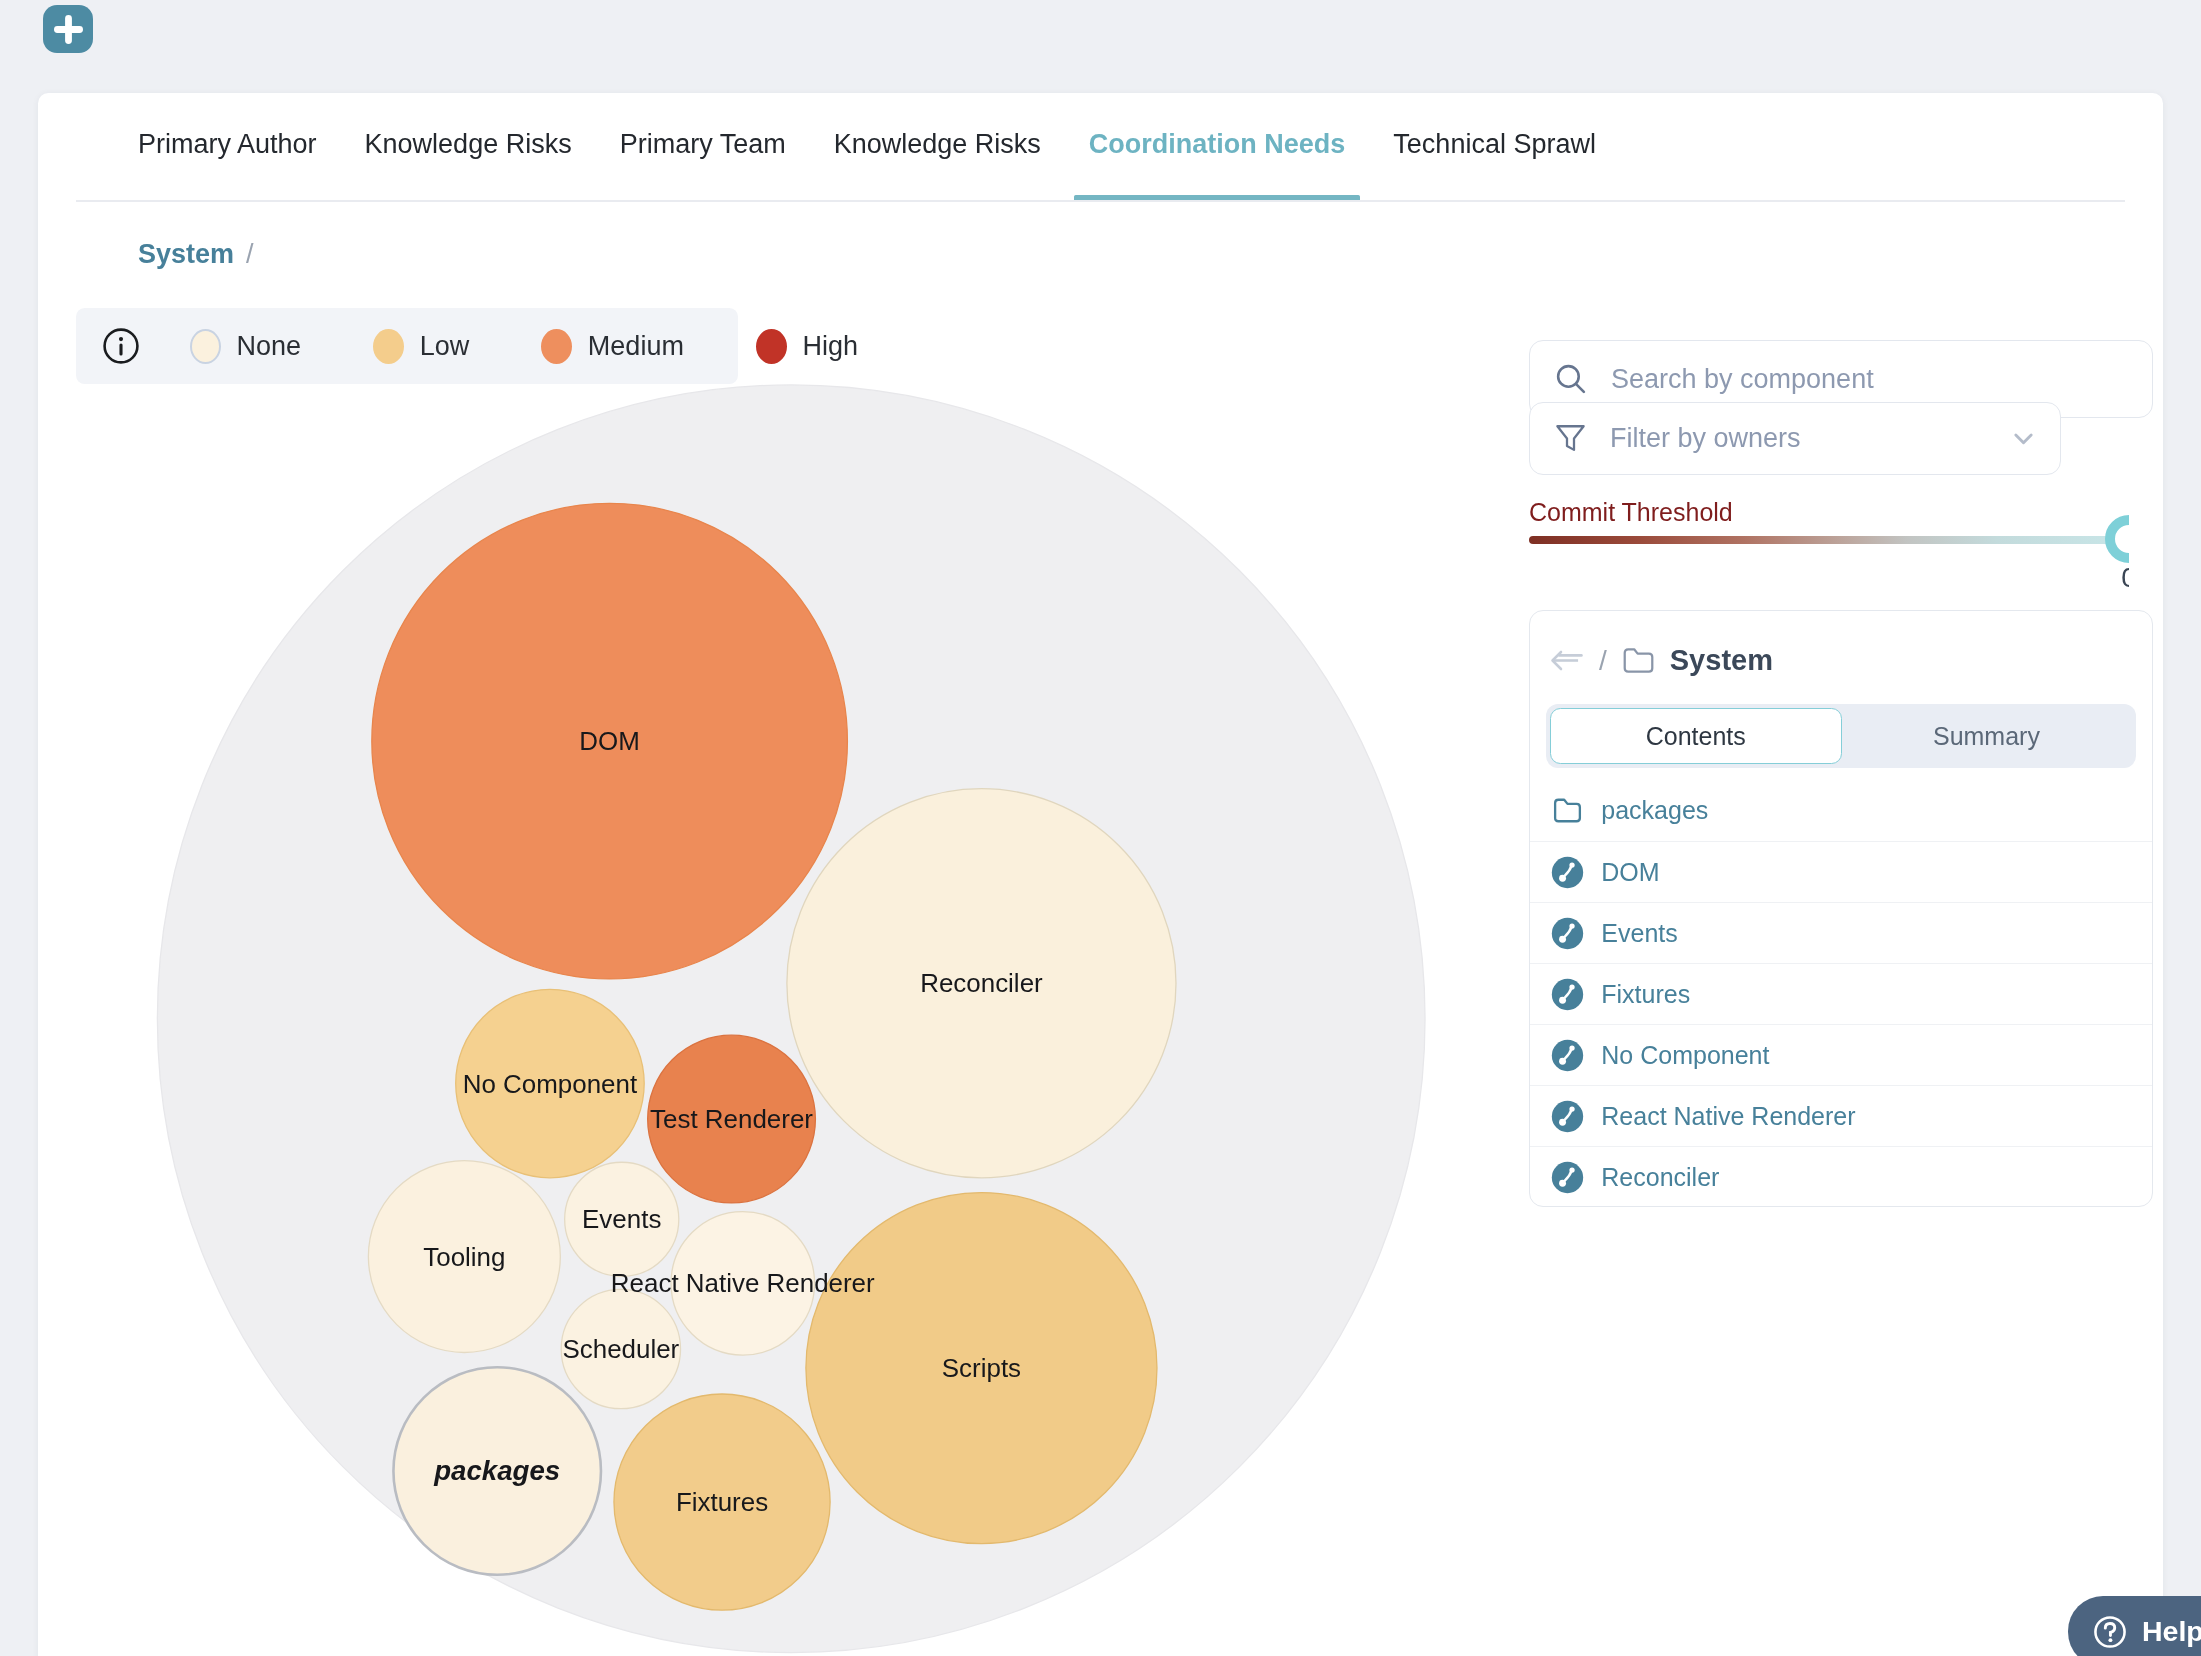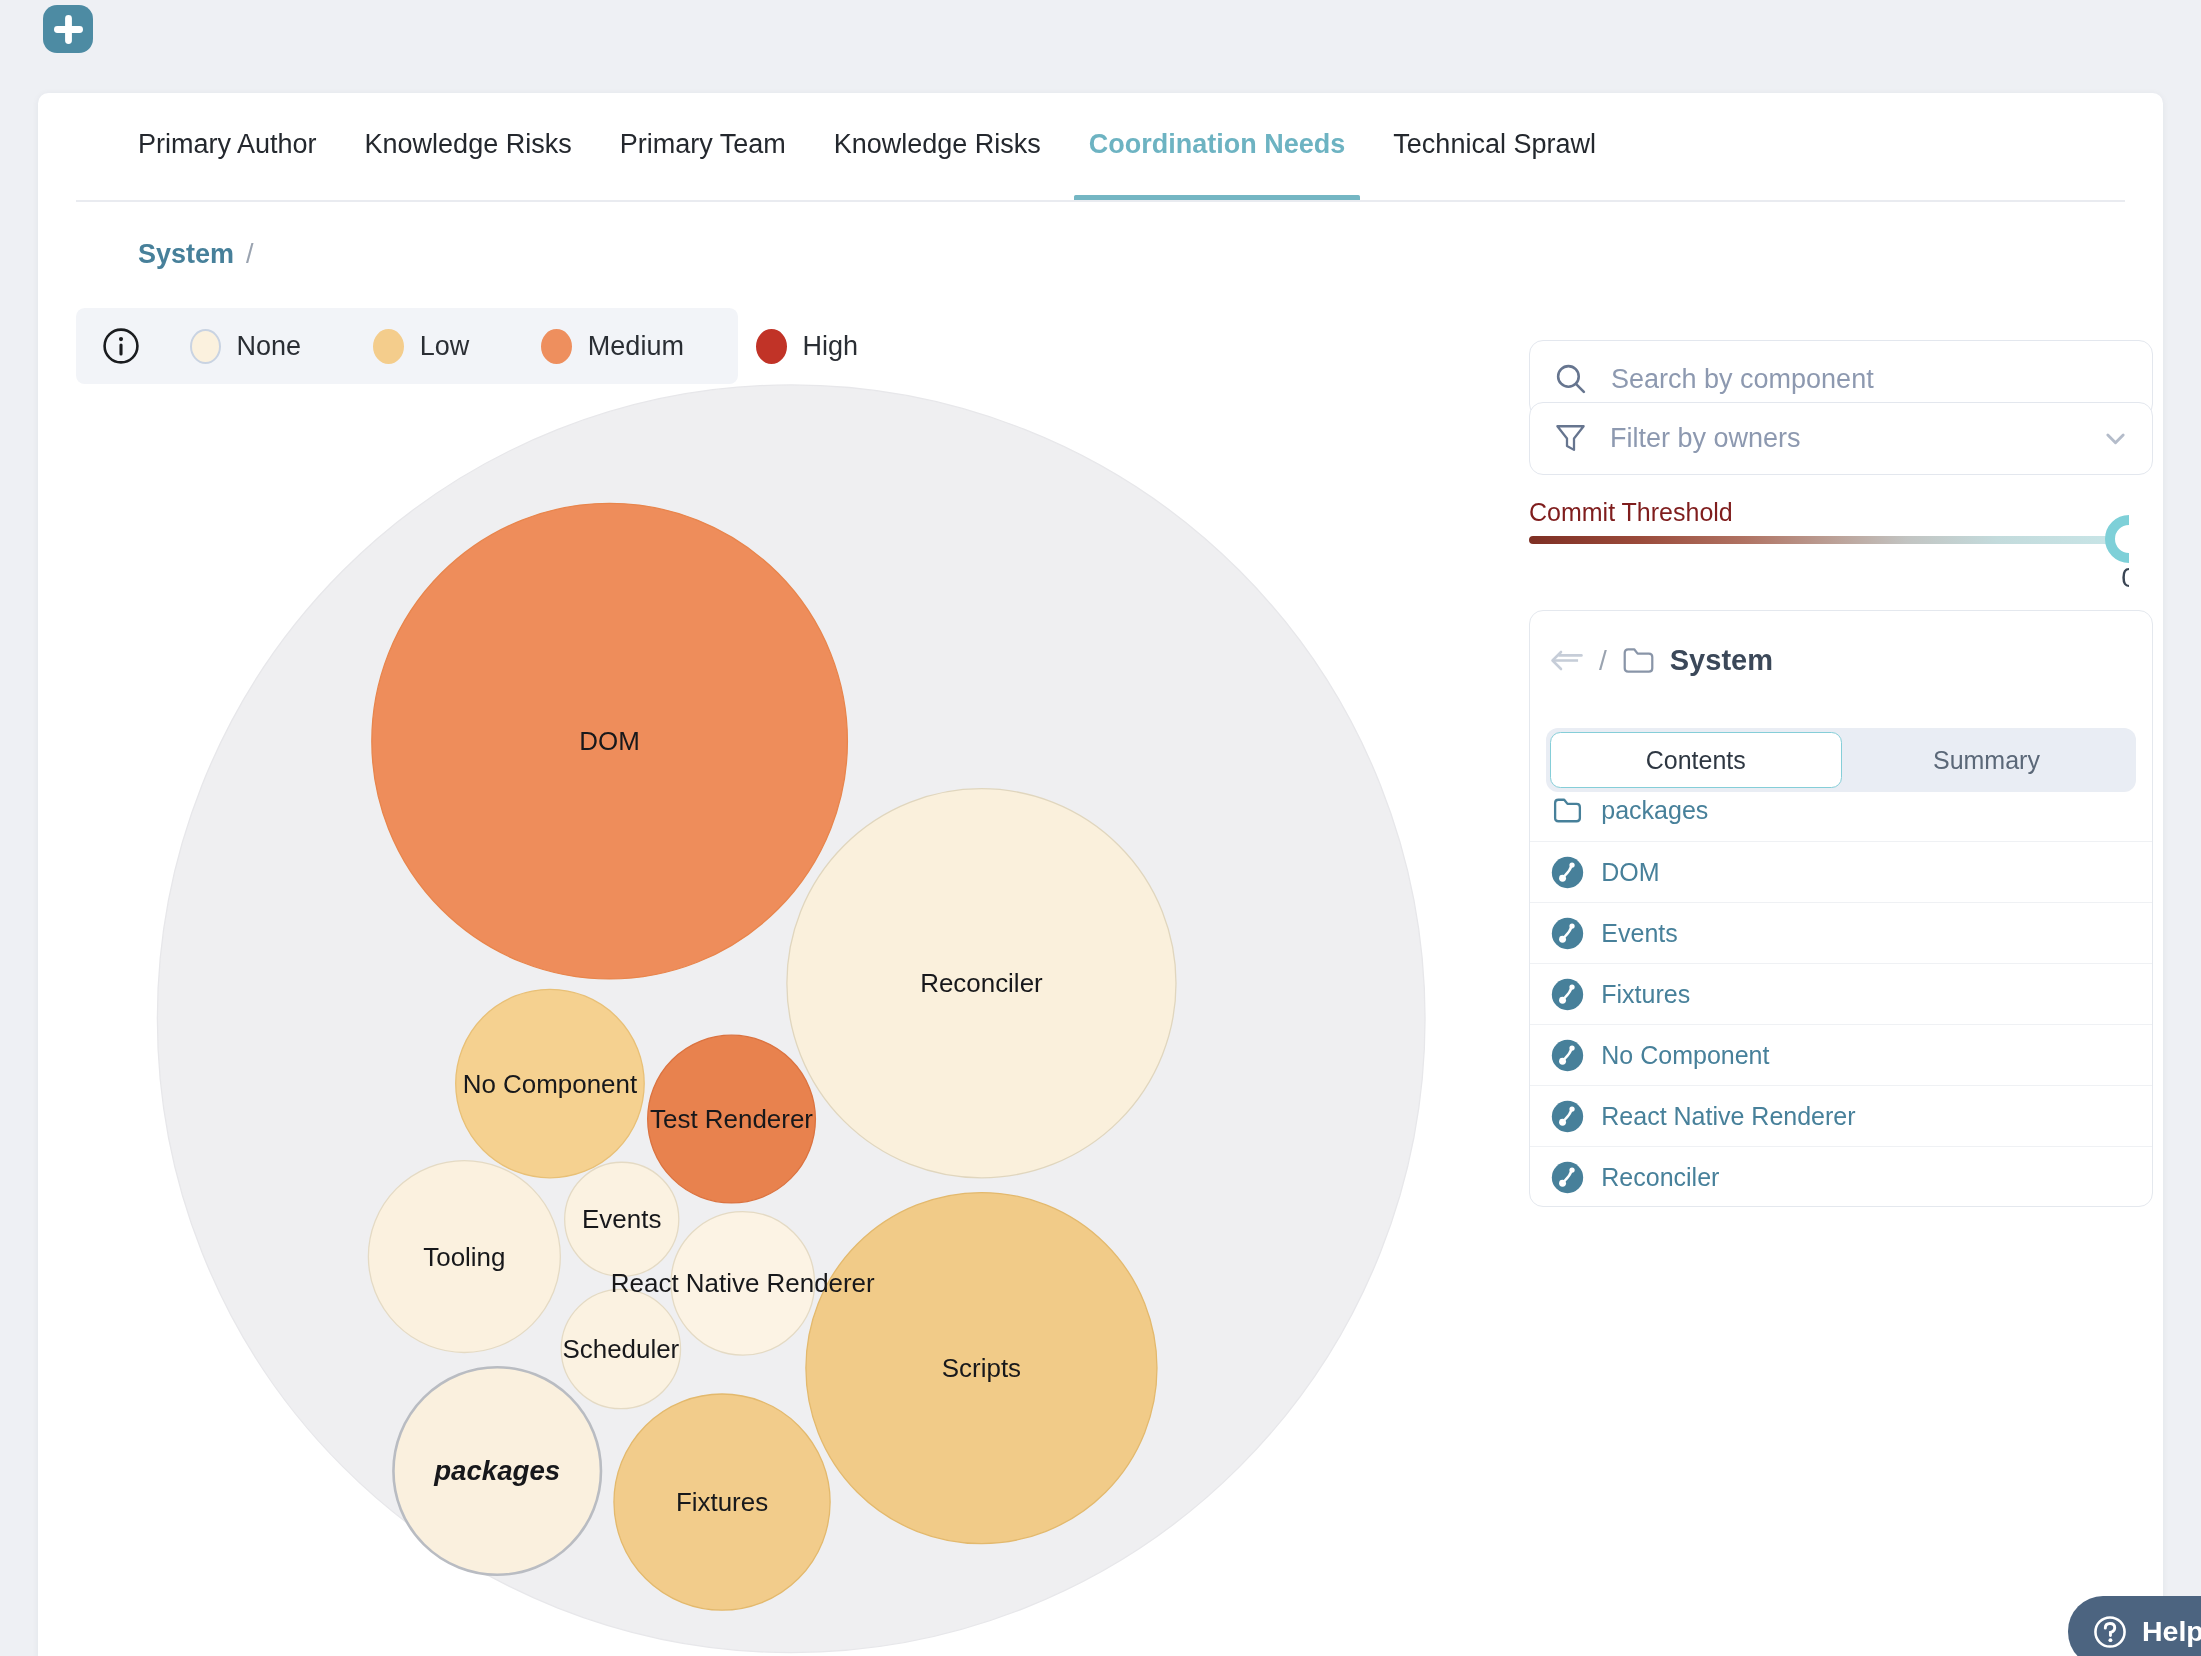--- a/index.html
+++ b/index.html
@@ -50,42 +50,42 @@
   
   .chart-svg { position:absolute; left:0px; top:377px; }
   .chart-svg text { font-family:"Liberation Sans","DejaVu Sans",sans-serif; fill:#17181B; }
 
   
   .search-box { position:absolute; left:1529px; top:304px; width:624px; height:78px; background:#fff;
                 border:1.7px solid #E3E7EE; border-radius:14px; display:flex; align-items:center; padding:0 22.5px; gap:22.5px;margin-top:36px; }
   .search-input { flex:1; border:none; outline:none; font-family:inherit; font-size:27px; color:#3C4654; background:transparent; }
   .search-input::placeholder { color:#8D99B0; }
 
-  .filter-box { position:absolute; left:1529px; top:402px; width:624px; height:73px; background:#fff;
+  .filter-box { position:absolute; left:1529px; top:402px; width:532px; height:73px; background:#fff;
                 border:1.7px solid #E3E7EE; border-radius:14px; display:flex; align-items:center;
                 padding:0 22.5px; gap:22.5px; cursor:pointer; }
   .filter-label { flex:1; font-size:27px; color:#8D99B0; }
 
   .threshold-label { position:absolute; left:1529px; top:498px; font-size:25px; color:#7f1d1d; }
   .slider-wrap { position:absolute; left:1529px; top:515px; width:600px; height:48px; overflow:hidden; }
   .slider-track { position:absolute; left:0; right:0; top:21px; height:7.8px; border-radius:4.3px;
     background:linear-gradient(90deg,#7E2F24 0%, #9A4A3A 18%, #B07363 36%, #BCA49B 52%, #C2C4C2 63%, #C3DBDC 78%, #C8E6E8 100%); }
   .slider-handle { position:absolute; right:0; top:0; width:48px; height:48px; border-radius:50%;
     border:10.4px solid #7ED0D8; background:#fff; transform:translateX(50%); cursor:pointer; }
   .slider-value-wrap { position:absolute; left:1529px; top:562px; width:600px; height:38px; overflow:hidden; }
   .slider-value { position:absolute; right:0; transform:translateX(50%); font-size:28px; color:#3A4554; }
 
   
   .system-panel { position:absolute; left:1529px; top:610px; width:624px; height:597px; background:#fff;
                   border:1.7px solid #E4E8EE; border-radius:14px; }
   .panel-header { position:absolute; left:19px; top:33px; display:flex; align-items:center; gap:14px; }
   .panel-title { font-size:29px; font-weight:700; color:#3B4859; }
   .panel-sep { font-size:28px; color:#9AA3B0; }
   .segmented { position:absolute; left:15.6px; top:93px; width:590px; height:64px; background:#E9EDF4;
-               border-radius:12px; display:flex; padding:4.3px;margin-top:24px; }
+               border-radius:12px; display:flex; padding:4.3px; }
   .seg-btn { flex:1; border:none; background:transparent; border-radius:10.4px; font-family:inherit;
              font-size:25px; color:#5B6878; cursor:pointer; }
   .seg-btn.active { background:#fff; border:1.7px solid #85CED8; color:#2E3742; }
   .panel-rows { position:absolute; left:0; top:169px; width:100%; }
   .panel-row { height:61px; display:flex; align-items:center; gap:17.3px; padding-left:21px; cursor:pointer; }
   .panel-row + .panel-row { border-top:1.7px solid #EFF1F4; }
   .panel-row .row-label { font-size:25px; color:#47809A; }
   .row-icon { width:33px; height:33px; flex:0 0 auto; }
 
   

